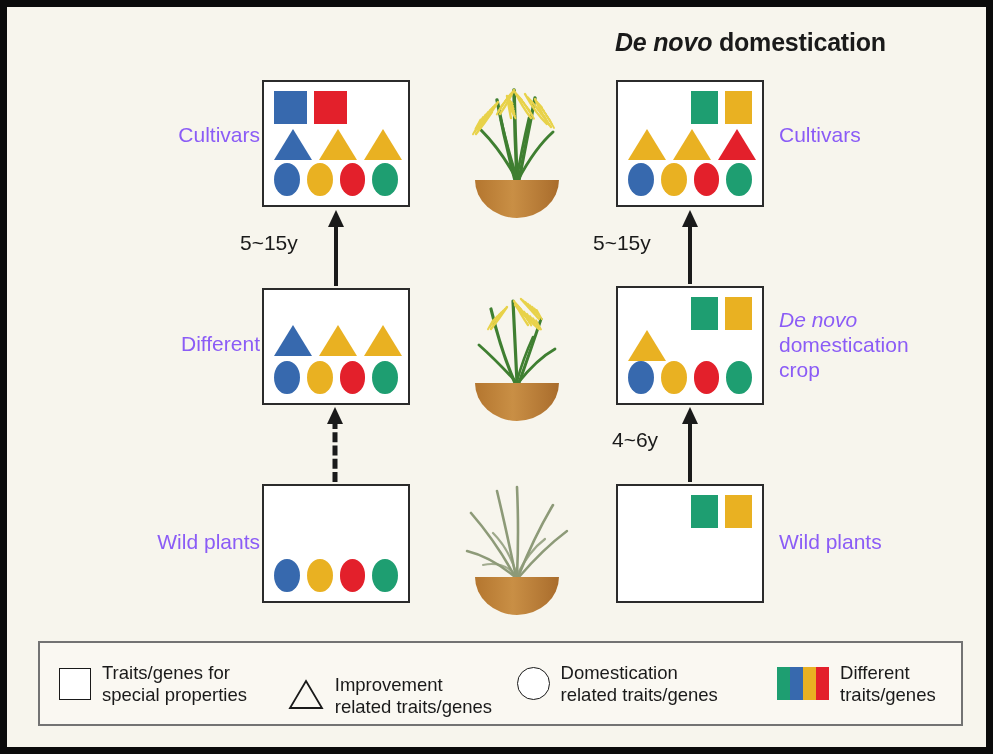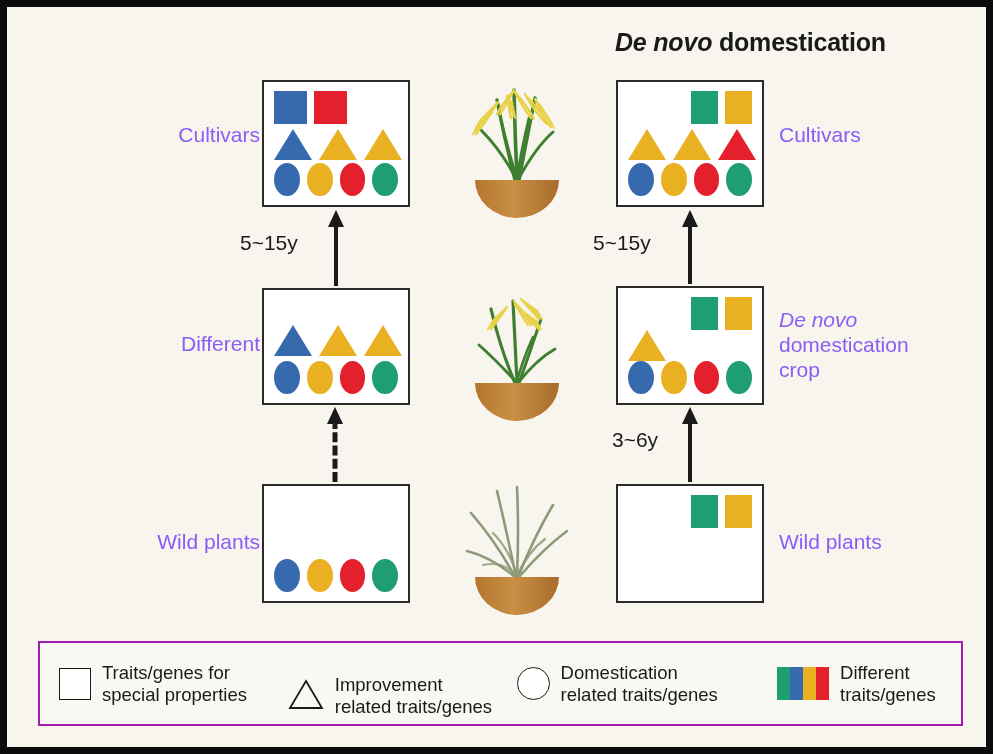--- a/index.html
+++ b/index.html
@@ -114,21 +114,21 @@
   .plant{position:absolute;width:120px;height:150px;}
   #plant-top   {left:450px;top:65px;}
   #plant-mid   {left:450px;top:268px;}
   #plant-bottom{left:450px;top:462px;}
   
   #legend{
     position:absolute;
     left:31px;top:634px;
     width:925px;height:85px;
     box-sizing:border-box;
-    border:2px solid #a21caf;
+    border:2px solid #737373;
     background:#faf8f2;
     display:flex;
     align-items:center;
   }
   .legend-item{
     display:flex;align-items:center;gap:11px;
   }
   #li-0{margin-left:19px;width:228px;}
   #li-1{margin-left:8px;width:228px;margin-top:24px;}
   #li-2{margin-left:8px;width:236px;}
@@ -273,21 +273,21 @@
     <div class="head"></div>
     <div class="shaft" style="top: 12px; height: 62px;"></div>
   </div>
   <div class="arrow" id="arrow-r-bottom">
     <div class="head"></div>
     <div class="shaft" style="top: 12px; height: 63px;"></div>
   </div>
 
   <div class="arrow-label" id="al-1">5~15y</div>
   <div class="arrow-label" id="al-3">5~15y</div>
-  <div class="arrow-label" id="al-4">3~6y</div>
+  <div class="arrow-label" id="al-4">4~6y</div>
 
   <div class="plant" id="plant-top"><svg width="120" height="150" viewBox="0 0 120 150" aria-hidden="true">
         <path d="M58 108 Q48 70 40 28" fill="none" stroke="#3f7f31" stroke-width="3.4" stroke-linecap="round" opacity="1"></path>
         <path d="M60 108 Q58 64 57 18" fill="none" stroke="#3f7f31" stroke-width="3.6" stroke-linecap="round" opacity="1"></path>
         <path d="M62 108 Q70 66 78 26" fill="none" stroke="#3f7f31" stroke-width="3.4" stroke-linecap="round" opacity="1"></path>
         <path d="M60 108 Q44 78 24 58" fill="none" stroke="#3f7f31" stroke-width="3" stroke-linecap="round" opacity="1"></path>
         <path d="M61 108 Q78 76 96 60" fill="none" stroke="#3f7f31" stroke-width="3" stroke-linecap="round" opacity="1"></path>
         <path d="M60 106 Q64 80 72 46" fill="none" stroke="#3f7f31" stroke-width="2.8" stroke-linecap="round" opacity="1"></path>
         <path d="M60 106 Q52 82 44 48" fill="none" stroke="#3f7f31" stroke-width="2.8" stroke-linecap="round" opacity="1"></path>
         <path d="M41 30 Q31 46 21 56" fill="none" stroke="#e8d24a" stroke-width="2.4" stroke-linecap="round"></path>

